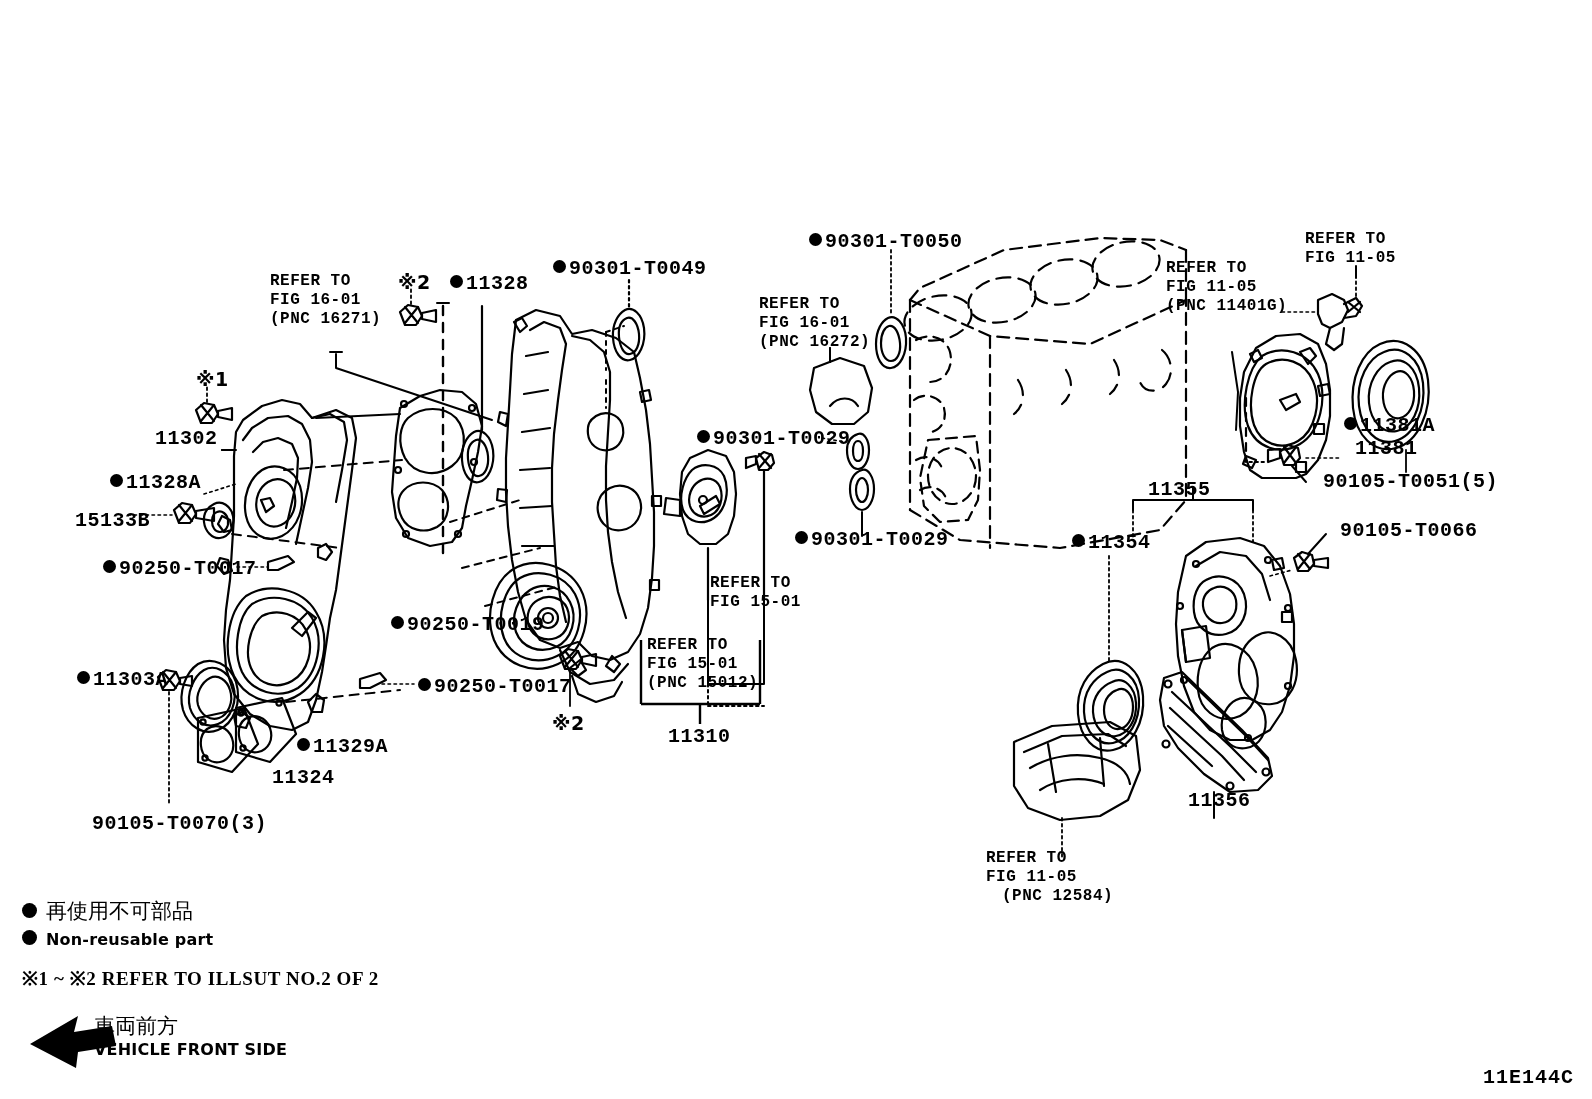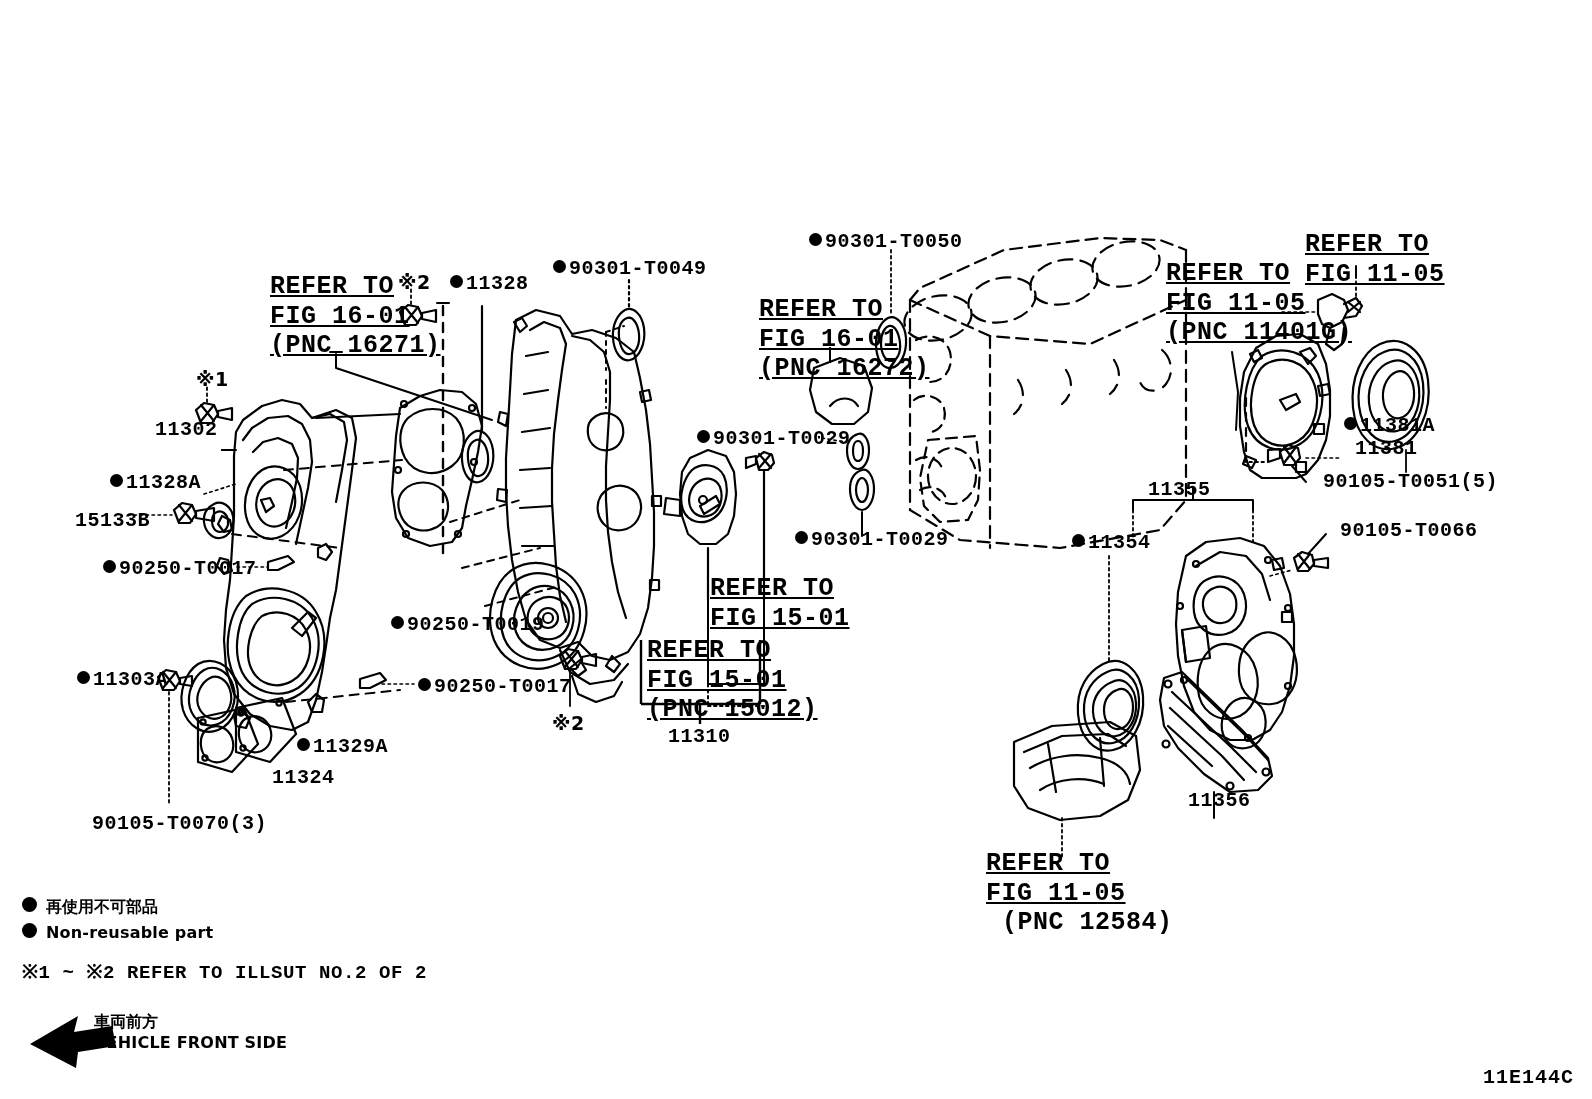--- a/index.html
+++ b/index.html
@@ -14,35 +14,35 @@
   .lbl{
     position:absolute;
     font-family:"Liberation Mono","DejaVu Sans Mono",monospace;
     font-weight:bold;
     font-size:20px;
     letter-spacing:0.5px;
     white-space:nowrap;
     color:#000;
     line-height:1.18;
   }
-  .lbl.ref{font-size:25px;text-decoration:underline;}
+  .lbl.ref{font-size:16px;}
   .dot{
     display:inline-block;width:13px;height:13px;border-radius:50%;
     background:#000;vertical-align:1px;margin-right:3px;
   }
   .jp{
-    font-family:"DejaVu Sans",sans-serif;font-weight:bold;font-size:16px;
+    font-family:"DejaVu Sans",sans-serif;font-weight:normal;font-size:21px;
     white-space:nowrap;
   }
   .legend-en{
     font-family:"DejaVu Sans",sans-serif;font-weight:bold;font-size:16px;
     white-space:nowrap;letter-spacing:0.2px;
   }
   .legend-note{
-    font-family:Liberation Mono, monospace;font-weight:bold;font-size:19px;
+    font-family:Liberation Serif, serif;font-weight:bold;font-size:19px;
     white-space:nowrap;letter-spacing:0.6px;
   }
   .legend-dot{
     display:inline-block;width:15px;height:15px;border-radius:50%;
     background:#000;vertical-align:0px;margin-right:9px;
   }
   .figcode{
     position:absolute;right:18px;bottom:10px;
     font-family:"Liberation Mono","DejaVu Sans Mono",monospace;
     font-weight:bold;font-size:20px;letter-spacing:1px;margin-top:17px;
@@ -530,21 +530,21 @@
   </svg>
 
   <div class="lbl star" style="left:196px;top:368px;">※1</div>
 
   <div class="lbl ref" style="left:270px;top:272px;">
     <span>REFER TO</span><br>
     <span>FIG 16-01</span><br>
     <span class="pnc">(PNC 16271)</span>
   </div>
 
-  <div class="lbl" style="left:155px;top:418px;text-align:center;">
+  <div class="lbl" style="left:155px;top:427px;text-align:center;">
     <span>11302</span>
   </div>
 
   <div class="lbl" style="left:110px;top:471px;">
     <span class="dot"></span><span>11328A</span>
   </div>
 
   <div class="lbl" style="left:75px;top:509px;">
     <span>15133B</span>
   </div>

